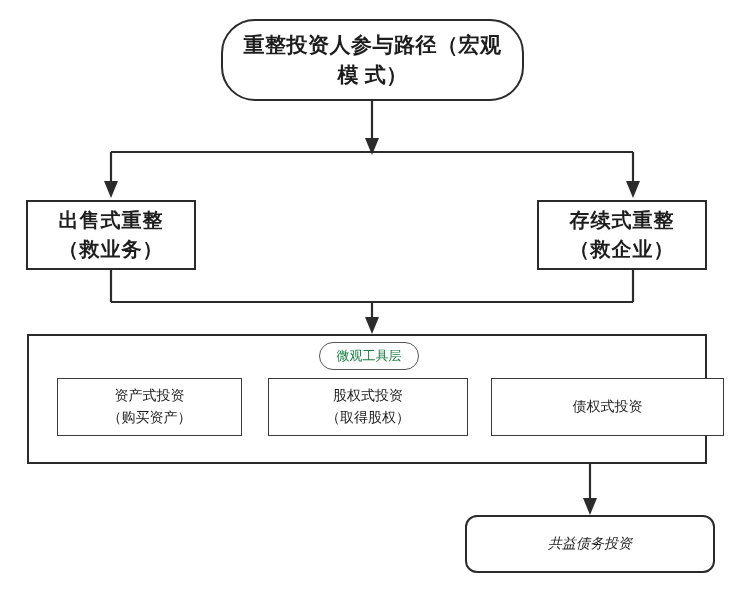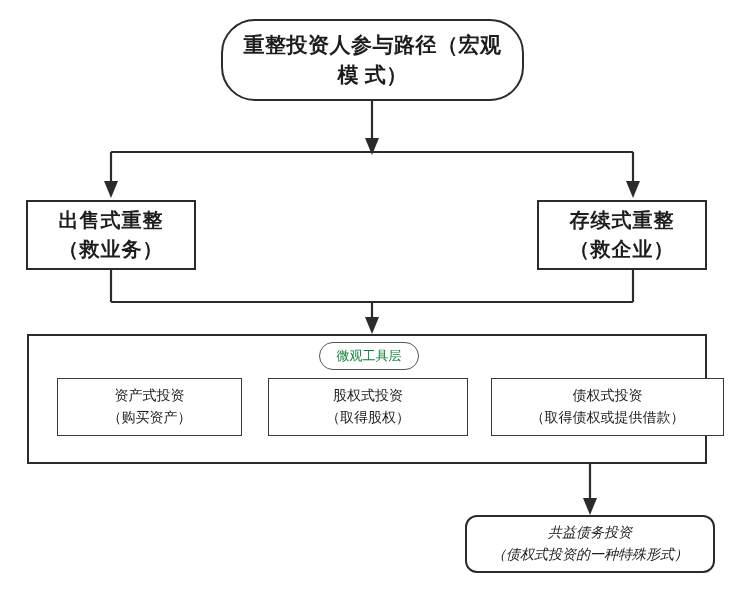--- a/index.html
+++ b/index.html
@@ -167,24 +167,22 @@
   <div class="tool-box" id="tool-equity">
     <span class="txt">
       <span>股权式投资</span><br>
       <span>（取得股权）</span>
     </span>
   </div>
 
   <div class="tool-box" id="tool-debt">
     <span class="txt">
       <span>债权式投资</span><br>
-      <span>（取得债权或提供借款）</span>
     </span>
   </div>
 
   <div class="node rounded-sm" id="node-common">
     <span class="txt">
       <span>共益债务投资</span><br>
-      <span>（债权式投资的一种特殊形式）</span>
     </span>
   </div>
 
 </div>
 
 </body></html>

